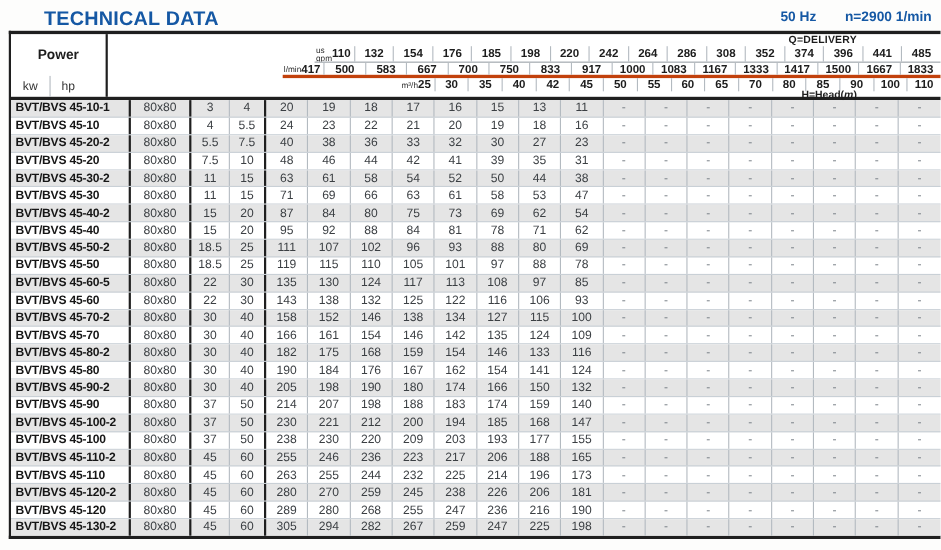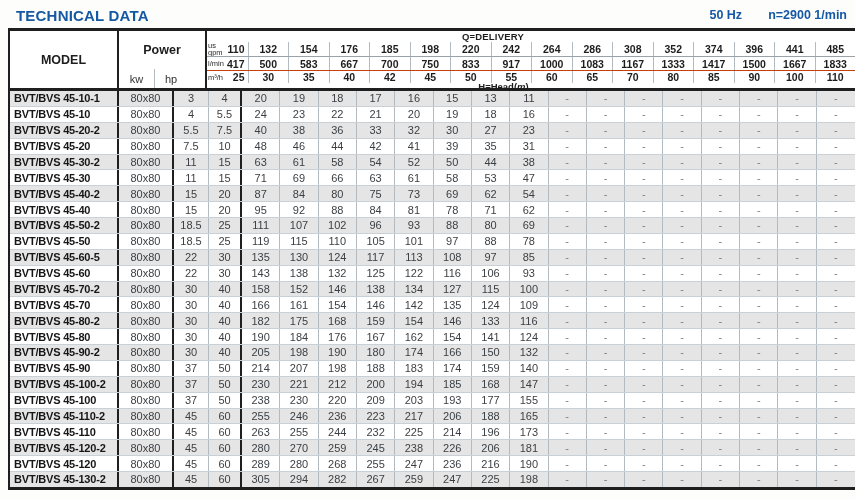--- a/index.html
+++ b/index.html
@@ -1,19 +1,19 @@
 <!DOCTYPE html>
 <html><head>
 <meta charset="utf-8">
 <style>
   * { box-sizing: border-box; margin: 0; padding: 0; }
   html, body { width: 855px; height: 500px; background: #fdfdfc; overflow: hidden;
     font-family: "Liberation Sans", "DejaVu Sans", sans-serif; }
 
-  .page-title { position: absolute; left: 16px; top: 7px; font-size: 15px;
+  .page-title { position: absolute; left: 40px; top: 7px; font-size: 18px;
     font-weight: bold; color: #1558a4; letter-spacing: 0.2px; }
   .top-right { position: absolute; right: 8px; top: 8px; display: flex; gap: 26px;
     font-size: 12.5px; font-weight: bold; color: #1558a4; }
 
   .dtable { position: absolute; left: 8px; top: 28px; width: 847px; height: 462px;
     border-top: 3px solid #1f1f1f; border-bottom: 3px solid #1f1f1f;
     border-left: 2px solid #1f1f1f; display: flex; flex-direction: column; background: #fff; }
 
   
   .thead { height: 60px; flex: none; display: flex; border-bottom: 3px solid #1f1f1f; }
@@ -29,27 +29,27 @@
   .power-h { width: 88px; flex: none; border-right: 2px solid #1f1f1f;
     display: flex; flex-direction: column; }
   .power-label { flex: 1; display: flex; align-items: center; justify-content: center;
     font-weight: bold; font-size: 12.5px; color: #1d1d1d; }
   .power-units { height: 19px; flex: none; display: flex; }
   .kw-unit { width: 35px; display: flex; align-items: center; justify-content: center;
     font-size: 11px; color: #333; }
   .hp-unit { width: 33px; display: flex; align-items: center; justify-content: center;
     font-size: 11px; color: #333; border-left: 1px solid #b3bac0; }
 
-  .delivery-h { flex: 1; display: flex; flex-direction: column; }
+  .delivery-h { flex: 1; display: flex; flex-direction: column; align-items: flex-end; }
   .qdel-row { height: 11px; flex: none; display: flex; align-items: center;
     justify-content: center; font-weight: bold; font-size: 9.5px; color: #1d1d1d;
     padding-right: 76px; letter-spacing: 0.2px; }
   .unit-row { display: grid; grid-template-columns: repeat(16, 1fr); }
   .unit-row.r-gpm { height: 16px; border-bottom: 1px solid #9aa1a7; }
-  .unit-row.r-lmin { height: 14px; border-bottom: 1px solid #c2410c; }
+  .unit-row.r-lmin { height: 14px; border-bottom: 3px solid #c2410c; }
   .unit-row.r-m3h { height: 12px; }
   .unit-cell { display: flex; align-items: center; justify-content: center;
     font-weight: bold; font-size: 10.5px; color: #1d1d1d; border-left: 1px solid #b3bac0;
     overflow: hidden; }
   .unit-cell.first { border-left: none; justify-content: flex-end; padding-right: 3px; }
   .unit-label { margin-right: auto; padding-left: 1px; font-weight: normal;
     font-size: 7.5px; line-height: 7px; color: #2a2a2a; text-align: left; }
   .unit-label div { white-space: nowrap; }
   .head-row { height: 7px; flex: none; display: flex; align-items: flex-start;
     justify-content: center; font-weight: bold; font-size: 9.5px; color: #1d1d1d;
@@ -79,21 +79,20 @@
 <body>
 
 <div class="page-title">TECHNICAL DATA</div>
 <div class="top-right">
   <span>50 Hz</span>
   <span>n=2900 1/min</span>
 </div>
 
 <div class="dtable">
   <div class="thead">
-    <div class="model-h">MODEL</div>
     <div class="power-h">
       <div class="power-label">Power</div>
       <div class="power-units">
         <div class="kw-unit">kw</div>
         <div class="hp-unit">hp</div>
       </div>
     </div>
     <div class="delivery-h">
       <div class="qdel-row">Q=DELIVERY</div>
       <div class="unit-row r-gpm">

